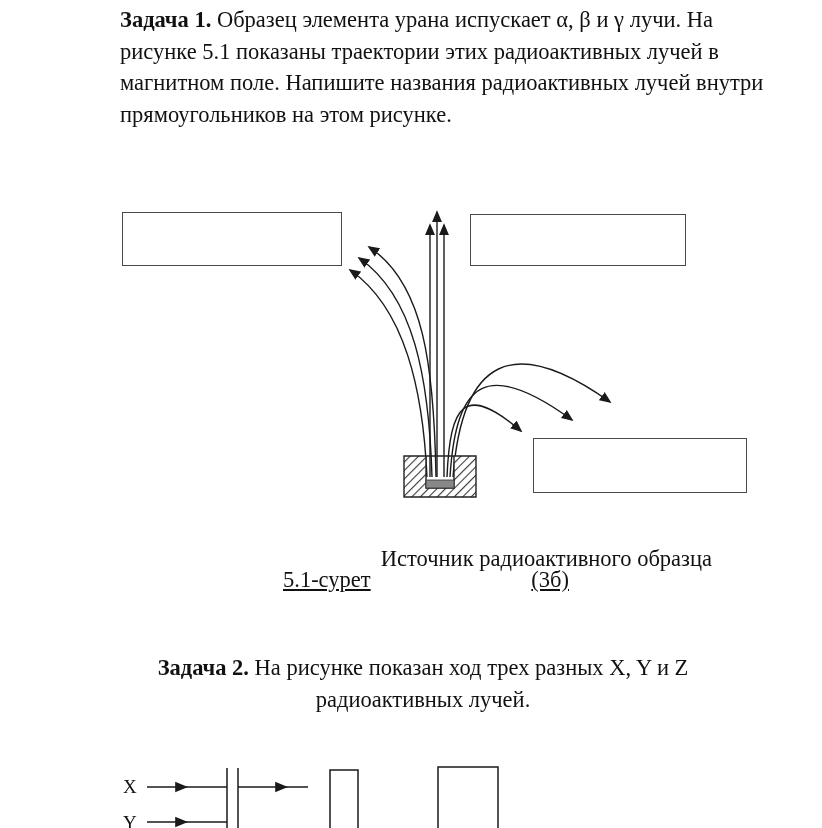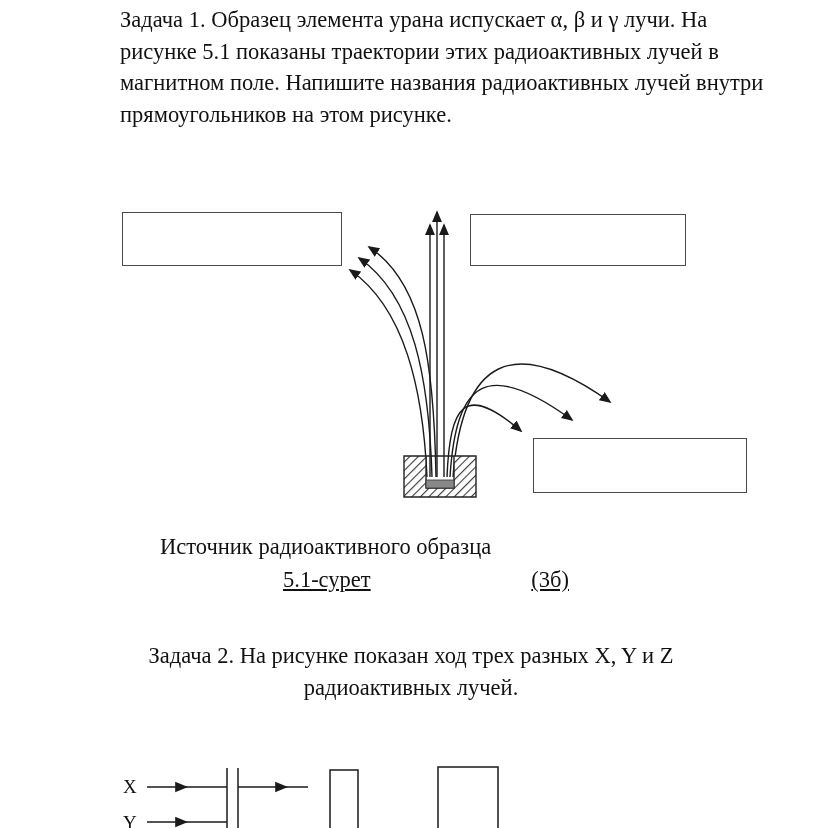--- a/index.html
+++ b/index.html
@@ -14,65 +14,65 @@
   }
   .task1-text {
     position: absolute;
     left: 120px;
     top: 4px;
     width: 650px;
     font-size: 22.5px;
     line-height: 31.5px;
     margin: 0;
   }
-  .task-label { font-weight: normal; }
+  .task-label { font-weight: bold; }
   .answer-box {
     position: absolute;
     border: 1.5px solid #4a4a4a;
     background: #ffffff;
     box-sizing: border-box;
   }
   #answer-box-left  { left: 122px; top: 212px; width: 220px; height: 54px; }
   #answer-box-top   { left: 470px; top: 214px; width: 216px; height: 52px; }
   #answer-box-right { left: 533px; top: 438px; width: 214px; height: 55px; }
   .figure-svg {
     position: absolute;
     left: 0; top: 0;
     width: 822px; height: 828px;
     pointer-events: none;
   }
   .caption {
     position: absolute;
     left: 160px;
     top: 534px;
     width: 540px;
-    text-align: left;
+    text-align: right;
     font-size: 22.5px;
-    margin: 0;
+    margin: 12px;
     font-family: Liberation Serif, serif;
   }
   .figure-label-row {
     position: absolute;
     left: 283px;
     top: 567px;
     width: 286px;
     display: flex;
     justify-content: space-between;
     font-size: 22.5px;
     text-decoration: underline;
   }
   .task2-text {
     position: absolute;
     left: 86px;
     top: 640px;
     width: 650px;
     text-align: center;
     font-size: 22.5px;
     line-height: 32px;
-    margin: 0;
+    margin: 12px;
   }
   .ray-label {
     position: absolute;
     font-size: 19px;
     line-height: 19px;
     font-family: "Liberation Serif", "DejaVu Serif", serif;
   }
   #ray-label-x { left: 123px; top: 777px; }
   #ray-label-y { left: 123px; top: 813px; }
 </style>

